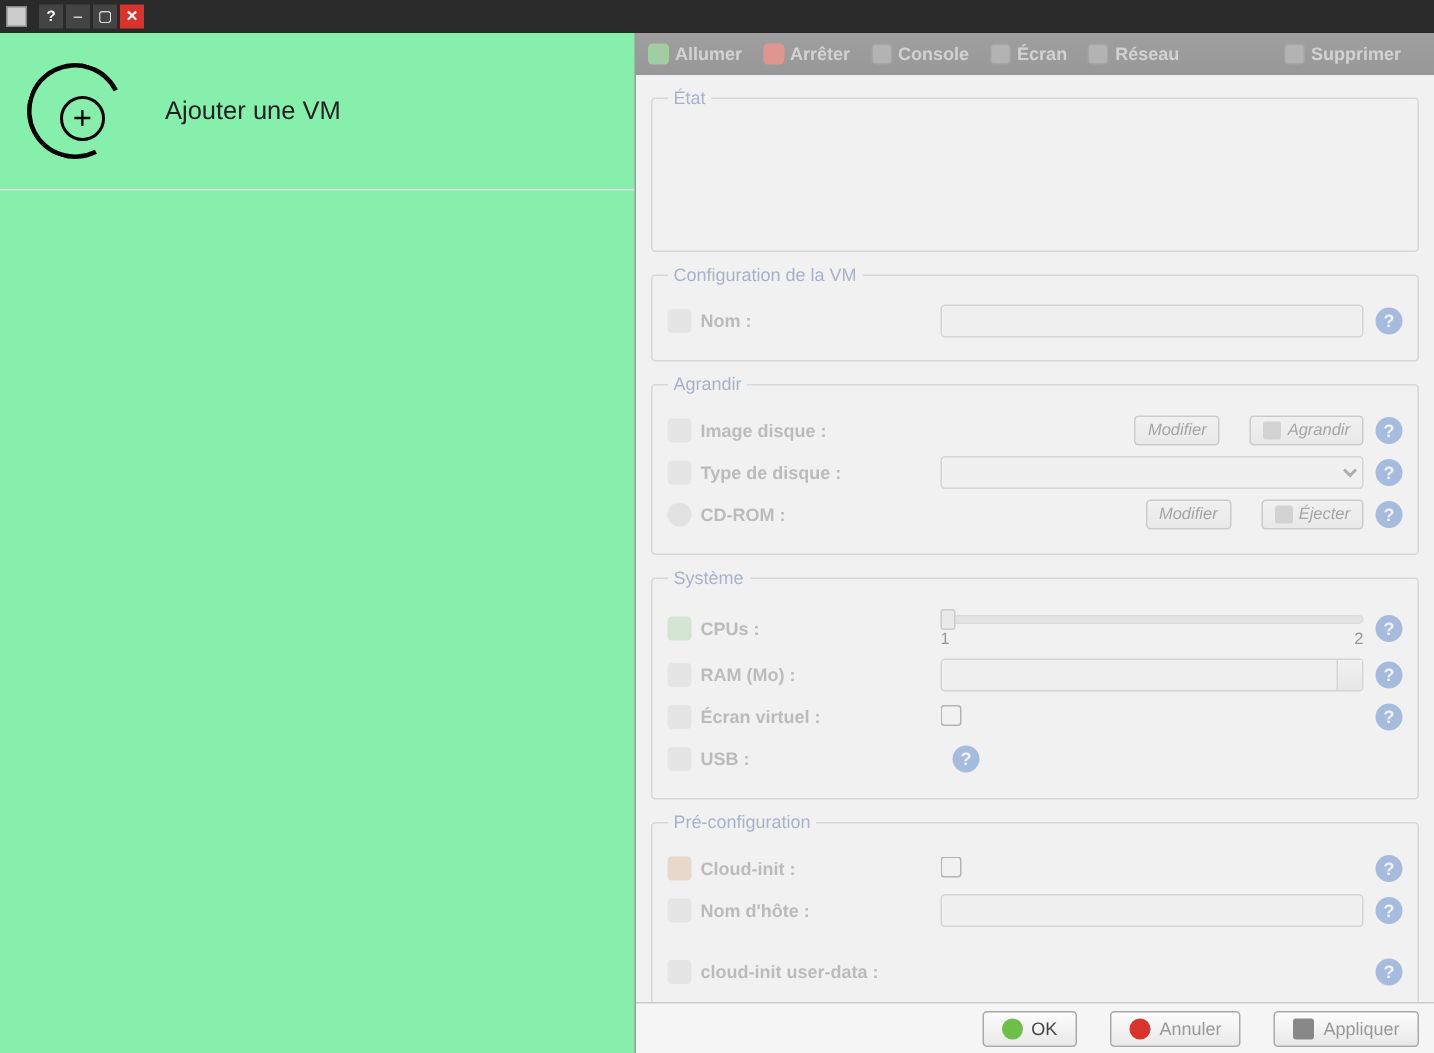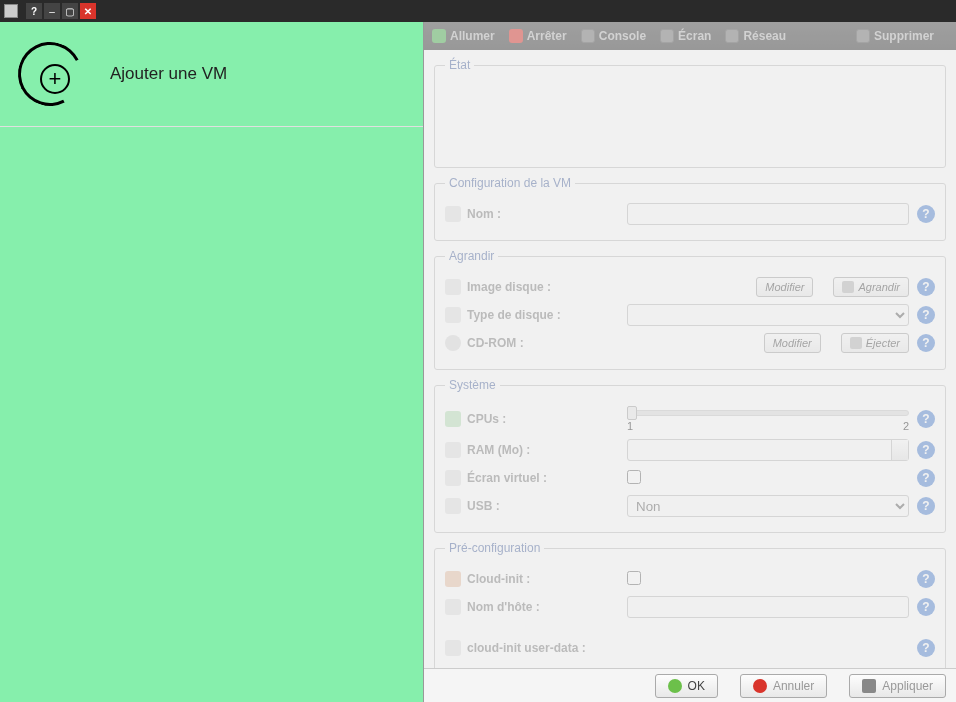--- a/index.html
+++ b/index.html
@@ -208,21 +208,20 @@
         </div>
         <div class="row">
           <div class="ricon"></div>
           <div class="rlabel">Écran virtuel :</div>
           <div class="rfield"><input type="checkbox" style=""></div>
           <div class="rhelp">?</div>
         </div>
         <div class="row">
           <div class="ricon"></div>
           <div class="rlabel">USB :</div>
-          <div class="rfield"><select><option>Non</option></select></div>
           <div class="rhelp">?</div>
         </div>
       </fieldset>
 
       <fieldset class="preconfig">
         <legend>Pré-configuration</legend>
         <div class="row">
           <div class="ricon cloud"></div>
           <div class="rlabel">Cloud-init :</div>
           <div class="rfield"><input type="checkbox" style=""></div>

